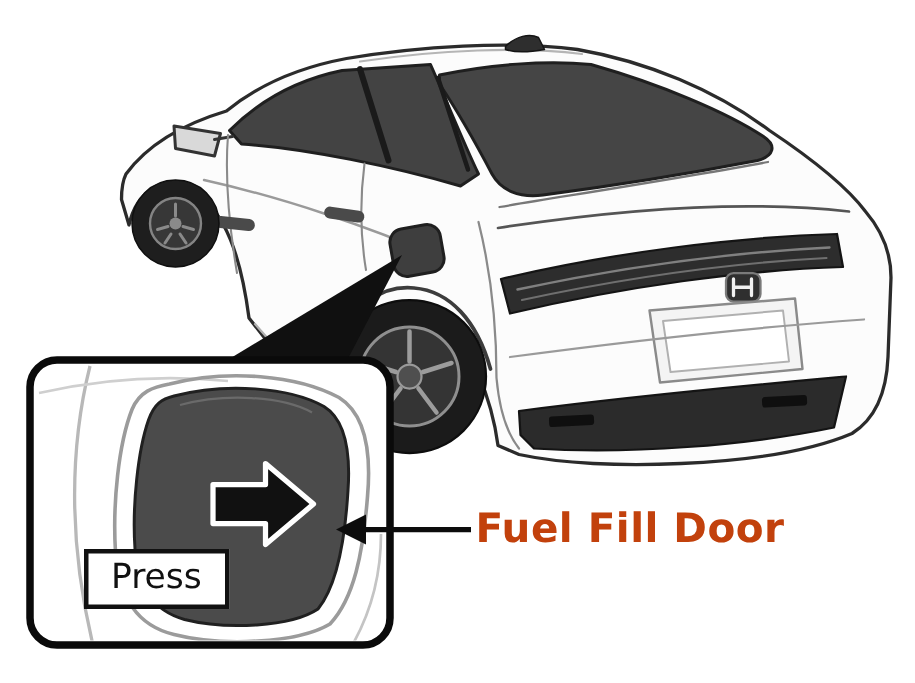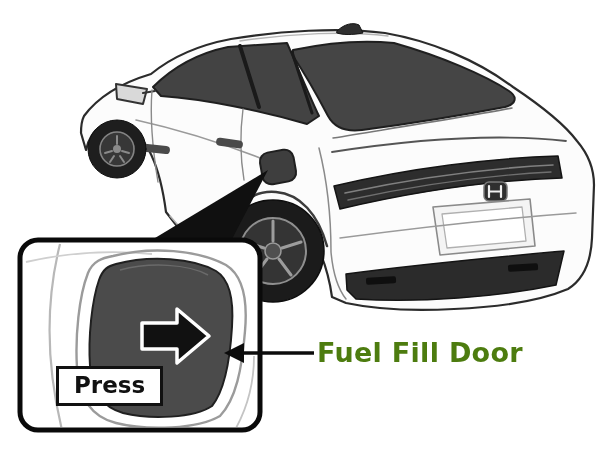--- a/index.html
+++ b/index.html
@@ -8,25 +8,25 @@
     width:610px;height:455px;
     background:#ffffff;
     overflow:hidden;
     font-family:"DejaVu Sans","Liberation Sans",sans-serif;
   }
   .stage svg{position:absolute;left:0;top:0;}
   .press-label{
     position:absolute;left:56px;top:366px;
     background:#ffffff;border:3px solid #111;
     padding:3px 15px 5px 15px;
-    font-size:23px;font-weight:700;color:#111;line-height:1.15;
+    font-size:23px;font-weight:400;color:#111;line-height:1.15;
   }
   .pointer-label{
     position:absolute;left:317px;top:337px;
-    font-size:27px;font-weight:700;color:#4d7c0f;
+    font-size:27px;font-weight:700;color:#c2410c;
     letter-spacing:0.3px;white-space:nowrap;
   }
 </style>
 </head>
 <body>
 
 <div class="stage">
 
   <svg width="610" height="455" viewBox="0 0 610 455">
     <defs>

